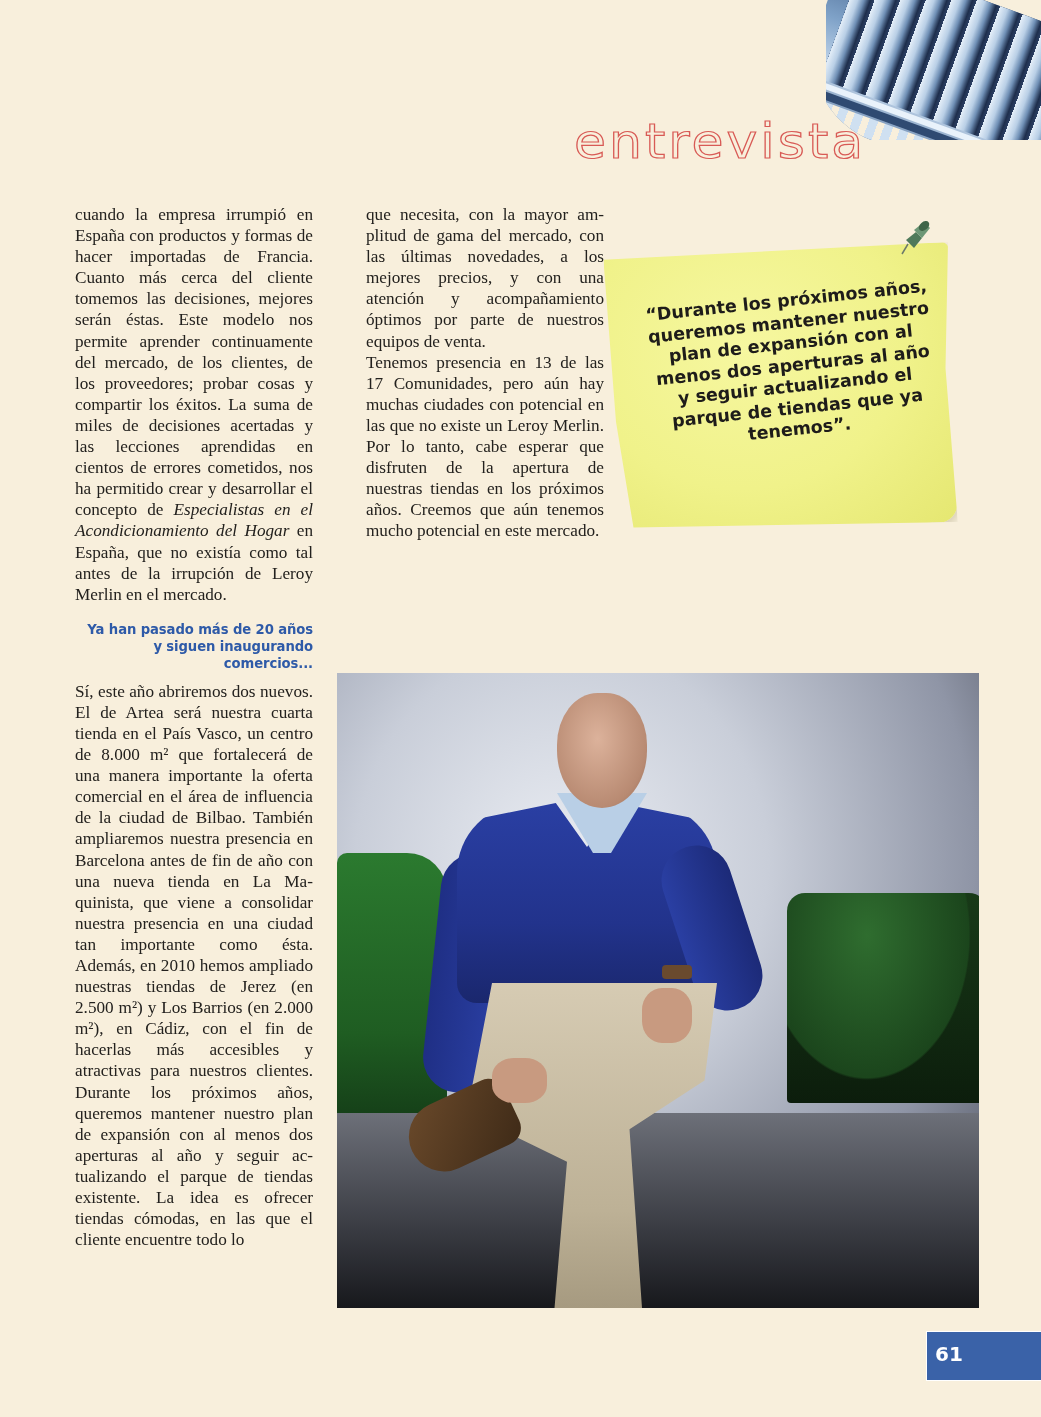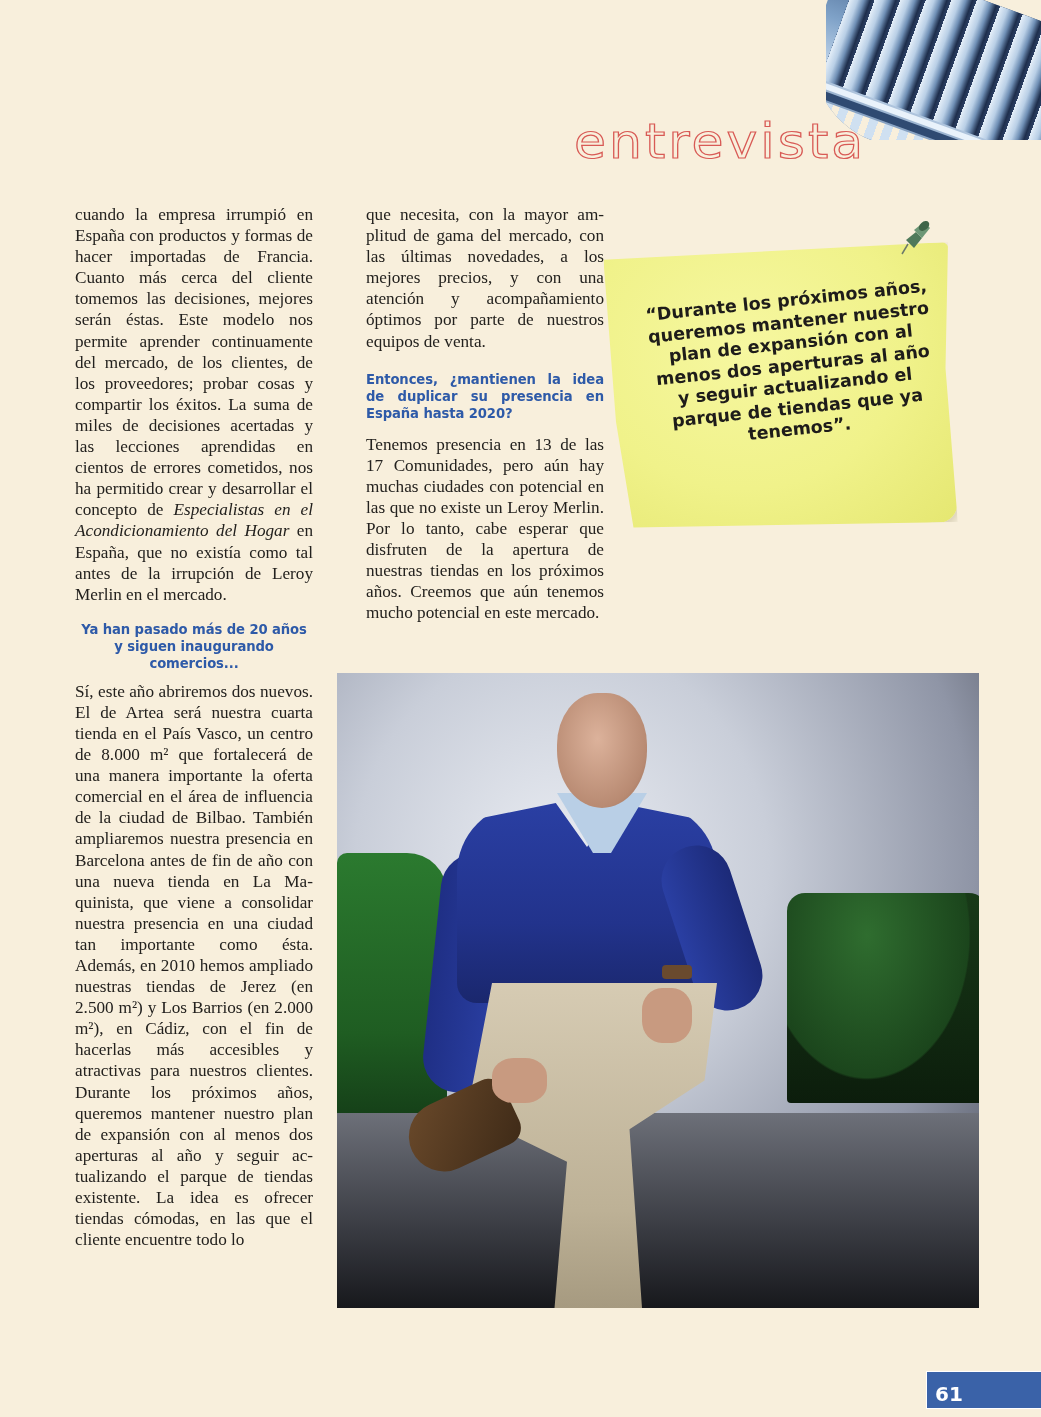--- a/index.html
+++ b/index.html
@@ -70,21 +70,21 @@
     .col-mid { left: 338px; top: 204px; width: 238px; margin-left: 28px; }
     .column p { margin: 0; hyphens: manual; }
     .column em { font-style: italic; margin-top: 12px; }
 
     .question {
       font-family: "DejaVu Sans", sans-serif;
       font-weight: bold;
       font-size: 13.2px;
       line-height: 17px;
       color: #2e5aa8;
-      text-align: center;
+      text-align: right;
       margin: 16px 0 9px 0;
       letter-spacing: -0.1px;
     }
     .col-mid .question { text-align: justify; margin-top: 19px; margin-bottom: 12px; }
 
     
     .sticky-wrap {
       position: absolute; left: 608px; top: 248px;
       width: 345px; height: 280px;
     }
@@ -183,22 +183,22 @@
       position: absolute; left: 305px; top: 315px; width: 50px; height: 55px;
       background: #c89a80; border-radius: 40%;
     }
     .photo .watch {
       position: absolute; left: 325px; top: 292px; width: 30px; height: 14px;
       background: #6a4a2e; border-radius: 4px;
     }
 
     
     .page-num-bar {
-      position: absolute; left: 926px; top: 1371px;
-      width: 115px; height: 38px;
+      position: absolute; left: 926px; top: 1331px;
+      width: 115px; height: 50px;
       background: #3a62a8;
       border: 1px solid #ffffff;
       border-right: none;
     }
     .page-num {
       position: absolute; left: 8px; top: 12px;
       font-family: "DejaVu Sans", sans-serif;
       font-weight: bold;
       font-size: 20px;
       color: #ffffff;
@@ -220,21 +220,20 @@
 <div class="section-title">entrevista</div>
 
 <div class="column col-left">
   <p><span>cuando la empresa irrumpió en España con productos y formas de hacer importadas de Fran­cia. Cuanto más cerca del cliente tomemos las decisiones, mejores serán éstas. Este mo­delo nos permite aprender con­tinuamente del mercado, de los clientes, de los proveedores; probar cosas y compartir los éxitos. La suma de miles de de­cisiones acertadas y las leccio­nes aprendidas en cientos de errores cometidos, nos ha per­mitido crear y desarrollar el concepto de </span><em>Especialistas en el Acondicionamiento del Hogar</em><span> en España, que no existía como tal antes de la irrupción de Leroy Merlin en el mercado.</span></p>
   <div class="question">Ya han pasado más de 20 años y siguen inaugurando comercios...</div>
   <p>Sí, este año abriremos dos nue­vos. El de Artea será nuestra cuarta tienda en el País Vasco, un centro  de 8.000 m² que for­talecerá de una manera impor­tante la oferta comercial en el área de influencia de la ciudad de Bilbao. También ampliare­mos nuestra presencia en Bar­celona antes de fin de año con una nueva tienda en La Ma­quinista, que viene a consoli­dar nuestra presencia en una ciudad tan importante como ésta. Además, en 2010 hemos ampliado nuestras tiendas de Jerez (en 2.500 m²) y Los Ba­rrios (en 2.000 m²), en Cádiz, con el fin de hacerlas más ac­cesibles y atractivas para nuestros clientes. Durante los próximos años, queremos man­tener nuestro plan de expan­sión con al menos dos aperturas al año y seguir ac­tualizando el parque de tien­das existente. La idea es ofrecer tiendas cómodas, en las que el cliente encuentre todo lo</p>
 </div>
 
 <div class="column col-mid">
   <p>que necesita, con la mayor am­plitud de gama del mercado, con las últimas novedades, a los mejores precios, y con una atención y acompañamiento óptimos por parte de nuestros equipos de venta.</p>
-  <div class="question">Entonces, ¿mantienen la idea de duplicar su presencia en España hasta 2020?</div>
   <p>Tenemos presencia en 13 de las 17 Comunidades, pero aún hay  muchas ciudades con po­tencial en las que no existe un Leroy Merlin. Por lo tanto, cabe esperar que disfruten de la apertura de nuestras tien­das en los próximos años. Cre­emos que aún tenemos mucho potencial en este mercado.</p>
 </div>
 
 <div class="sticky-wrap">
   <div class="sticky"></div>
   <div class="sticky-quote">“Durante los próximos años, queremos mantener nuestro plan de expansión con al menos dos aperturas al año y seguir actualizando el parque de tiendas que ya tenemos”.</div>
 </div>
 <svg class="pushpin" viewBox="0 0 40 40">
   <line x1="14" y1="26" x2="8" y2="36" stroke="#6d7a6a" stroke-width="1.5"></line>
   <path d="M12 22 L22 14 L28 20 L20 30 Z" fill="#4f7a5a"></path>

